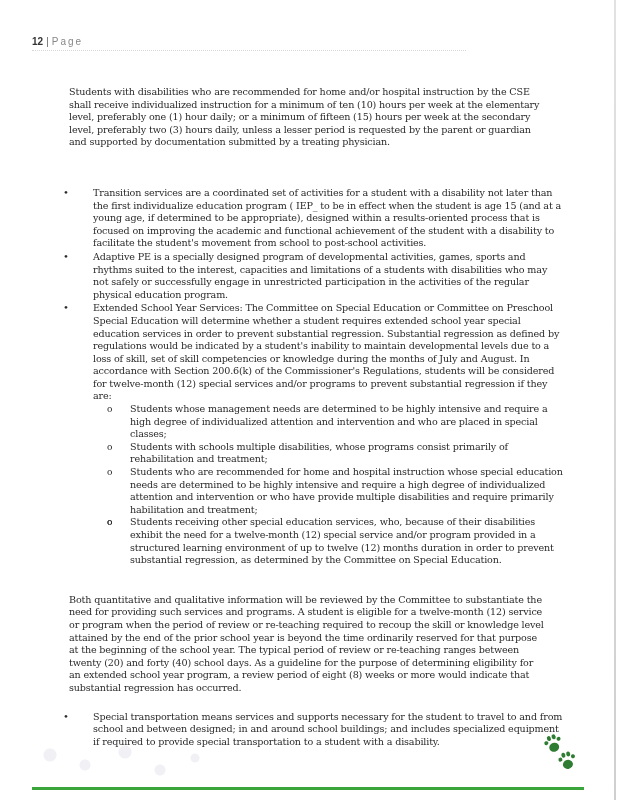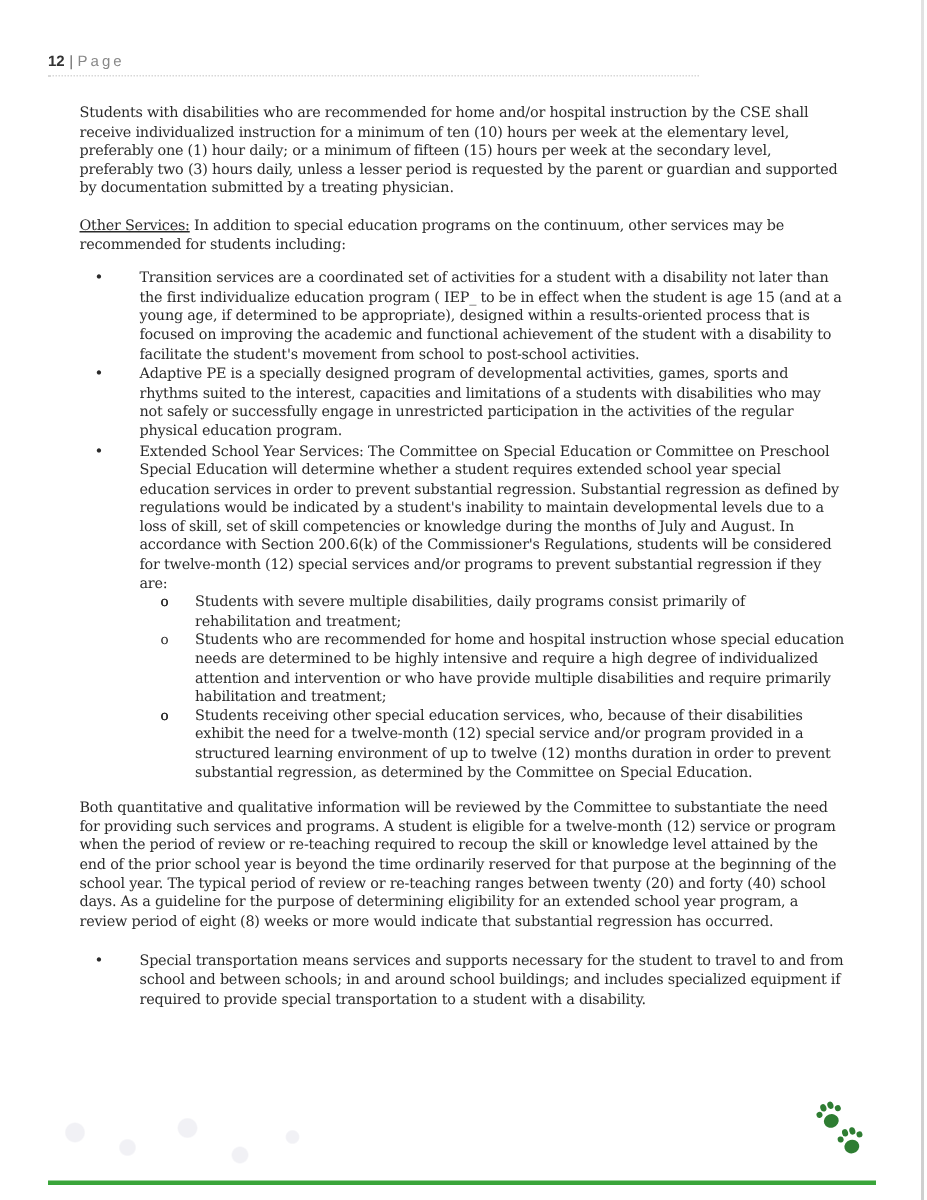--- a/index.html
+++ b/index.html
@@ -21,21 +21,21 @@
     border-bottom: 1px dotted #d8d8d8; padding-bottom: 3px;
   }
   .header .num { font-weight: bold; color: #333; }
   .header .sep { margin: 0 3px; color: #666; }
   .header .word { letter-spacing: 2px; color: #888; }
 
   .content {
     position: absolute; left: 53px; top: 70px; width: 510px;
     font-size: 9.6px; line-height: 12.6px; letter-spacing: -0.15px;
   }
-  p { margin: 0; }
+  p { margin: 16px; }
   .para-gap { height: 12px; }
   .underline { text-decoration: underline; }
 
   ul.bullets { list-style: none; margin: 10px 0 0 0; padding: 0; }
   ul.bullets > li { position: relative; padding-left: 40px; margin-bottom: 1px; }
   ul.bullets > li .bullet {
     position: absolute; left: 10px; top: 0; font-size: 10px;
   }
   ul.sub { list-style: none; margin: 0; padding: 0; }
   ul.sub > li { position: relative; padding-left: 37px; }
@@ -68,41 +68,41 @@
 <div class="page">
   <div class="right-edge"></div>
 
   <div class="header">
     <span class="num">12</span><span class="sep">|</span><span class="word">Page</span>
   </div>
 
   <div class="content">
     <p>Students with disabilities who are recommended for home and/or hospital instruction by the CSE shall receive individualized instruction for a minimum of ten (10) hours per week at the elementary level, preferably one (1) hour daily; or a minimum of fifteen (15) hours per week at the secondary level, preferably two (3) hours daily, unless a lesser period is requested by the parent or guardian and supported by documentation submitted by a treating physician.</p>
     <div class="para-gap"></div>
-    <p><span class="underline">Other Services:</span><span> In addition to special education programs on the continuum, other services may be recommended for students including:</span></p>
 
     <ul class="bullets">
       <li>
         <span class="bullet">•</span>
         <span>Transition services are a coordinated set of activities for a student with a disability not later than the first individualize education program ( IEP_ to be in effect when the student is age 15 (and at a young age, if determined to be appropriate), designed within a results-oriented process that is focused on improving the academic and functional achievement of the student with a disability to facilitate the student's movement from school to post-school activities.</span>
       </li>
       <li>
         <span class="bullet">•</span>
         <span>Adaptive PE is a specially designed program of developmental activities, games, sports and rhythms suited to the interest, capacities and limitations of a students with disabilities who may not safely or successfully engage in unrestricted participation in the activities of the regular physical education program.</span>
       </li>
       <li>
         <span class="bullet">•</span>
         <span>Extended School Year Services: The Committee on Special Education or Committee on Preschool Special Education will determine whether a student requires extended school year special education services in order to prevent substantial regression. Substantial regression as defined by regulations would be indicated by a student's inability to maintain developmental levels due to a loss of skill, set of skill competencies or knowledge during the months of July and August. In accordance with Section 200.6(k) of the Commissioner's Regulations, students will be considered for twelve-month (12) special services and/or programs to prevent substantial regression if they are:</span>
         <ul class="sub">
           <li>
             <span class="marker">o</span>
+            <span>Students whose management needs are determined to be highly intensive and require a high degree of individualized attention and intervention and who are placed in special classes;</span>
           </li>
           <li>
             <span class="marker">o</span>
-            <span>Students with severe multiple disabilities, daily programs consist primarily of rehabilitation and treatment;</span>
+            <span>Students with schools multiple disabilities, whose programs consist primarily of rehabilitation and treatment;</span>
           </li>
           <li>
             <span class="marker">o</span>
             <span>Students who are recommended for home and hospital instruction whose special education needs are determined to be highly intensive and require a high degree of individualized attention and intervention or who have provide multiple disabilities and require primarily habilitation and treatment;</span>
           </li>
           <li>
             <span class="marker">o</span>
           </li>
           <li>
             <span class="marker">o</span>
@@ -111,21 +111,21 @@
         </ul>
       </li>
     </ul>
 
     <div class="gap-block"></div>
     <p>Both quantitative and qualitative information will be reviewed by the Committee to substantiate the need for providing such services and programs. A student is eligible for a twelve-month (12) service or program when the period of review or re-teaching required to recoup the skill or knowledge level attained by the end of the prior school year is beyond the time ordinarily reserved for that purpose at the beginning of the school year. The typical period of review or re-teaching ranges between twenty (20) and forty (40) school days. As a guideline for the purpose of determining eligibility for an extended school year program, a review period of eight (8) weeks or more would indicate that substantial regression has occurred.</p>
 
     <ul class="bullets" style="margin-top:14px;">
       <li>
         <span class="bullet">•</span>
-        <span>Special transportation means services and supports necessary for the student to travel to and from school and between schools; in and around school buildings; and includes specialized equipment if required to provide special transportation to a student with a disability.</span>
+        <span>Special transportation means services and supports necessary for the student to travel to and from school and between designed; in and around school buildings; and includes specialized equipment if required to provide special transportation to a student with a disability.</span>
       </li>
     </ul>
   </div>
 
   <div class="deco"></div>
 
   <div class="paw-wrap">
     <div class="paw" style="left:0;top:0;transform:rotate(-20deg);">
       <div class="pad" style="left:4px;top:8px;width:10px;height:9px;"></div>
       <div class="pad" style="left:1px;top:4px;width:4px;height:4px;"></div>

